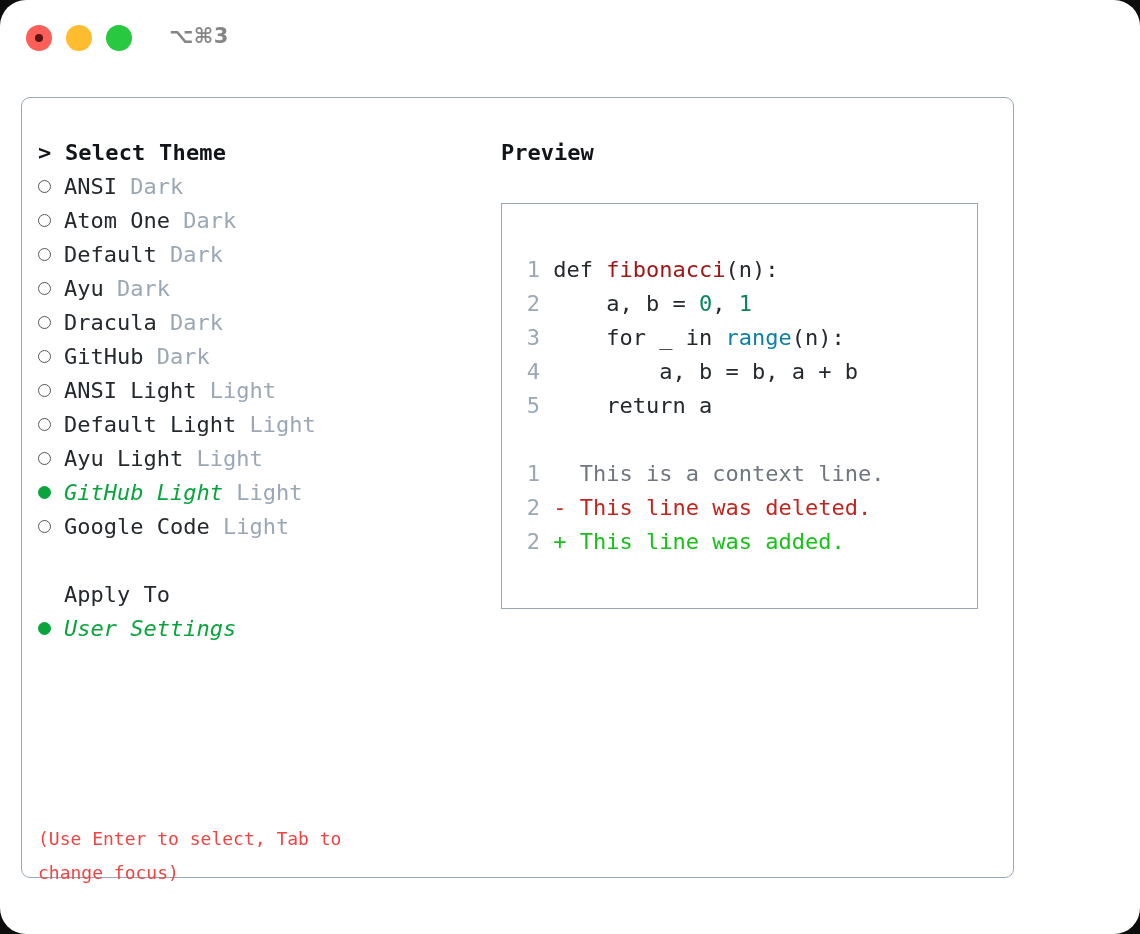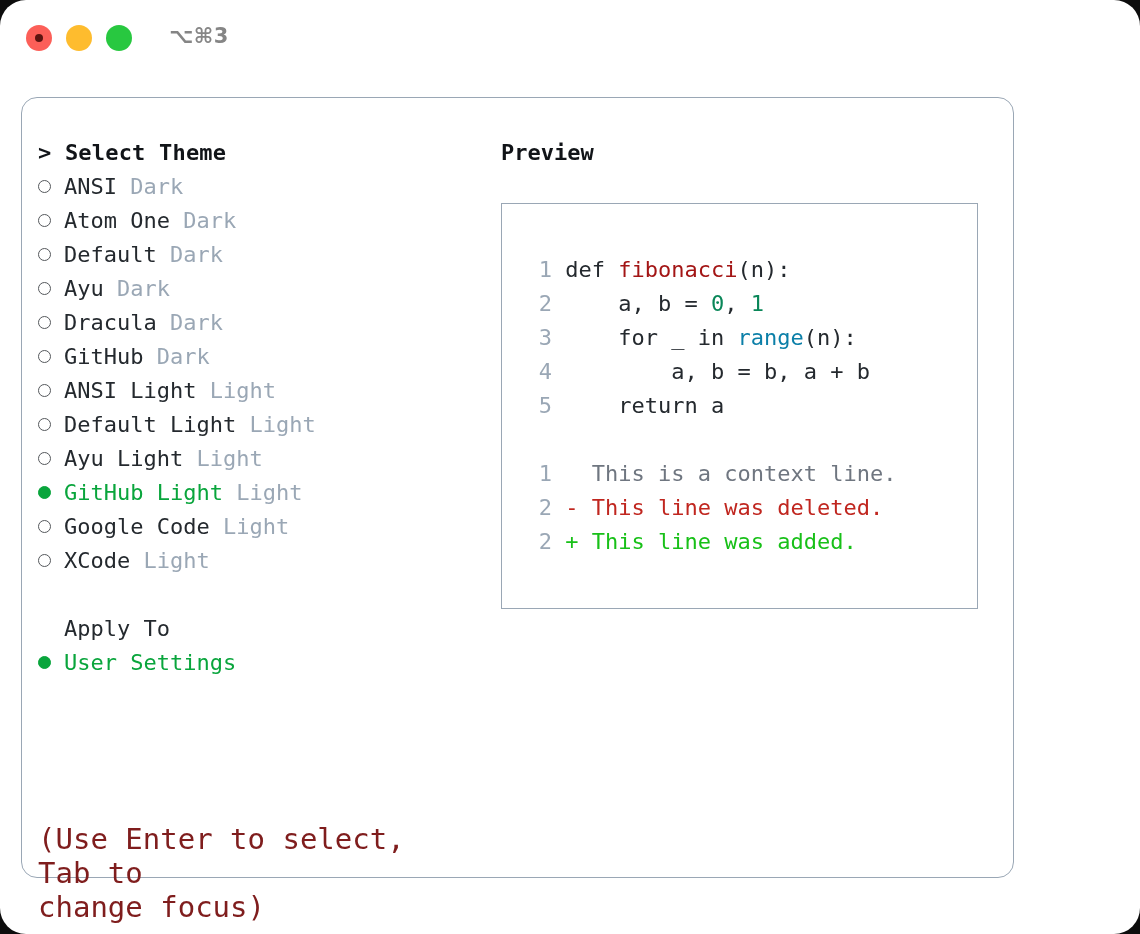--- a/index.html
+++ b/index.html
@@ -59,21 +59,21 @@
     letter-spacing: 0.5px;
     white-space: pre;
   }
 
   
   #panel {
     position: absolute;
     left: 21px; top: 97px;
     width: 993px; height: 781px;
     border: 1.6px solid #9aa7b5;
-    border-radius: 16px;
+    border-radius: 9px;
     box-sizing: border-box;
     background: #ffffff;
   }
 
   #panel-inner {
     position: absolute;
     left: 0; top: 0;
     width: 993px; height: 781px;
   }
 
@@ -111,41 +111,41 @@
     border-radius: 50%;
     box-sizing: border-box;
     vertical-align: 1px;
   }
   .radio-glyph.filled {
     background: #09a53c;
     border-color: #09a53c;
   }
 
   .theme-name { color: #24292e; }
-  .theme-name.selected { color: #09a53c; }
+  .theme-name.selected { color: #09a53c; font-style: italic; }
   .theme-kind {
     color: #9aa7b5;
     margin-top: 46px;
   }
 
   .section-head {
     color: #24292e;
     padding-left: 26px;
   }
 
   .spacer-line { height: 34px; }
 
   #hint {
     position: absolute;
     left: 16px; top: 724px;
     width: 420px;
     font-family: "DejaVu Sans Mono", "Liberation Mono", monospace;
-    font-size: 29px;
-    line-height: 34px;
-    color: #7f1d1d;
+    font-size: 18px;
+    line-height: 34px;
+    color: #ef4444;
   }
 
   
   #right-col {
     position: absolute;
     left: 479px; top: 38px;
     width: 500px;
   }
 
   #preview-title {
@@ -161,21 +161,21 @@
     position: absolute;
     left: 479px; top: 105px;
     width: 477px; height: 406px;
     border: 1.6px solid #9aa7b5;
     box-sizing: border-box;
     background: #ffffff;
   }
 
   #code-area {
     position: absolute;
-    left: 28px; top: 49px;
+    left: 16px; top: 49px;
     width: 440px;
   }
 
   .code-line {
     font-family: "DejaVu Sans Mono", "Liberation Mono", monospace;
     font-size: 22px;
     line-height: 34px;
     height: 34px;
     white-space: pre;
     color: #24292e;
@@ -223,21 +223,20 @@
             <div class="mono-line"><span class="marker"><span class="radio-glyph"></span></span><span class="theme-name">Atom One</span><span> </span><span class="theme-kind">Dark</span></div>
             <div class="mono-line"><span class="marker"><span class="radio-glyph"></span></span><span class="theme-name">Default</span><span> </span><span class="theme-kind">Dark</span></div>
             <div class="mono-line"><span class="marker"><span class="radio-glyph"></span></span><span class="theme-name">Ayu</span><span> </span><span class="theme-kind">Dark</span></div>
             <div class="mono-line"><span class="marker"><span class="radio-glyph"></span></span><span class="theme-name">Dracula</span><span> </span><span class="theme-kind">Dark</span></div>
             <div class="mono-line"><span class="marker"><span class="radio-glyph"></span></span><span class="theme-name">GitHub</span><span> </span><span class="theme-kind">Dark</span></div>
             <div class="mono-line"><span class="marker"><span class="radio-glyph"></span></span><span class="theme-name">ANSI Light</span><span> </span><span class="theme-kind">Light</span></div>
             <div class="mono-line"><span class="marker"><span class="radio-glyph"></span></span><span class="theme-name">Default Light</span><span> </span><span class="theme-kind">Light</span></div>
             <div class="mono-line"><span class="marker"><span class="radio-glyph"></span></span><span class="theme-name">Ayu Light</span><span> </span><span class="theme-kind">Light</span></div>
             <div class="mono-line"><span class="marker"><span class="radio-glyph filled"></span></span><span class="theme-name selected">GitHub Light</span><span> </span><span class="theme-kind">Light</span></div>
             <div class="mono-line"><span class="marker"><span class="radio-glyph"></span></span><span class="theme-name">Google Code</span><span> </span><span class="theme-kind">Light</span></div>
-            <div class="mono-line"><span class="marker"><span class="radio-glyph"></span></span><span class="theme-name">XCode</span><span> </span><span class="theme-kind">Light</span></div>
           </div>
 
         <div class="mono-line spacer-line"></div>
 
         <div class="mono-line section-head">Apply To</div>
 
         <div id="apply-list">
             <div class="mono-line"><span class="marker"><span class="radio-glyph filled"></span></span><span class="theme-name selected">User Settings</span></div>
           </div>
       </div>

